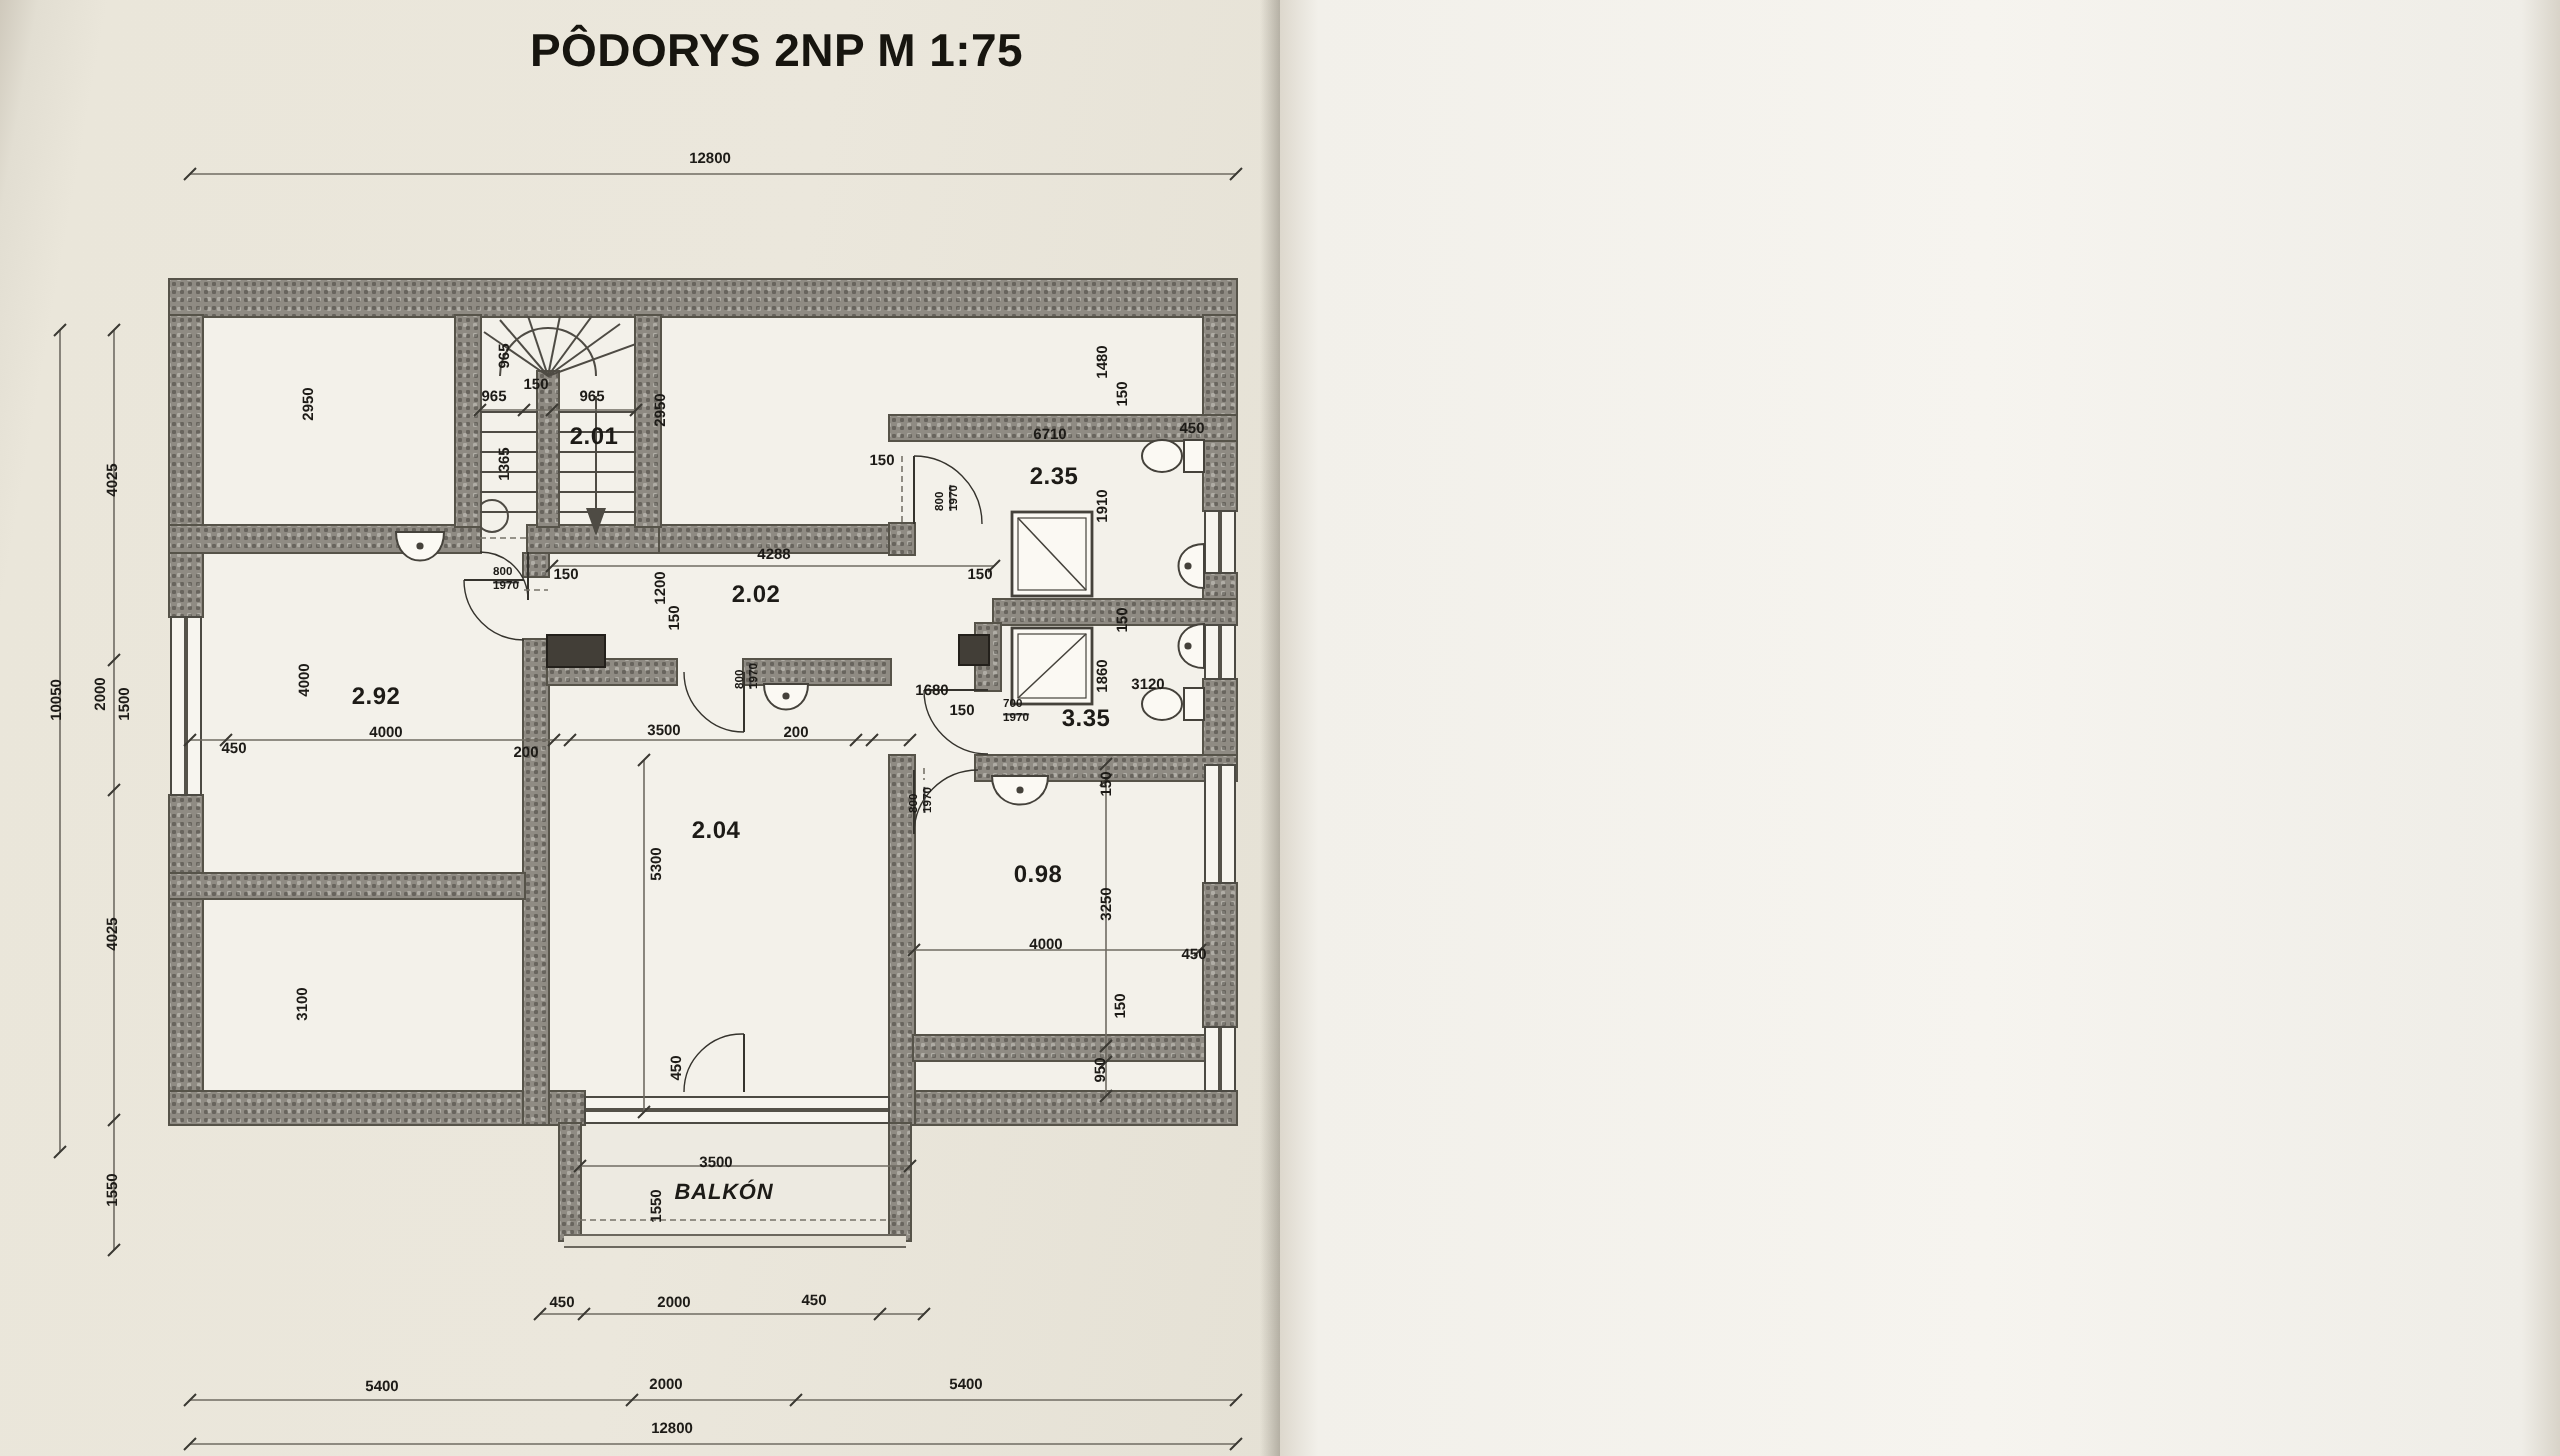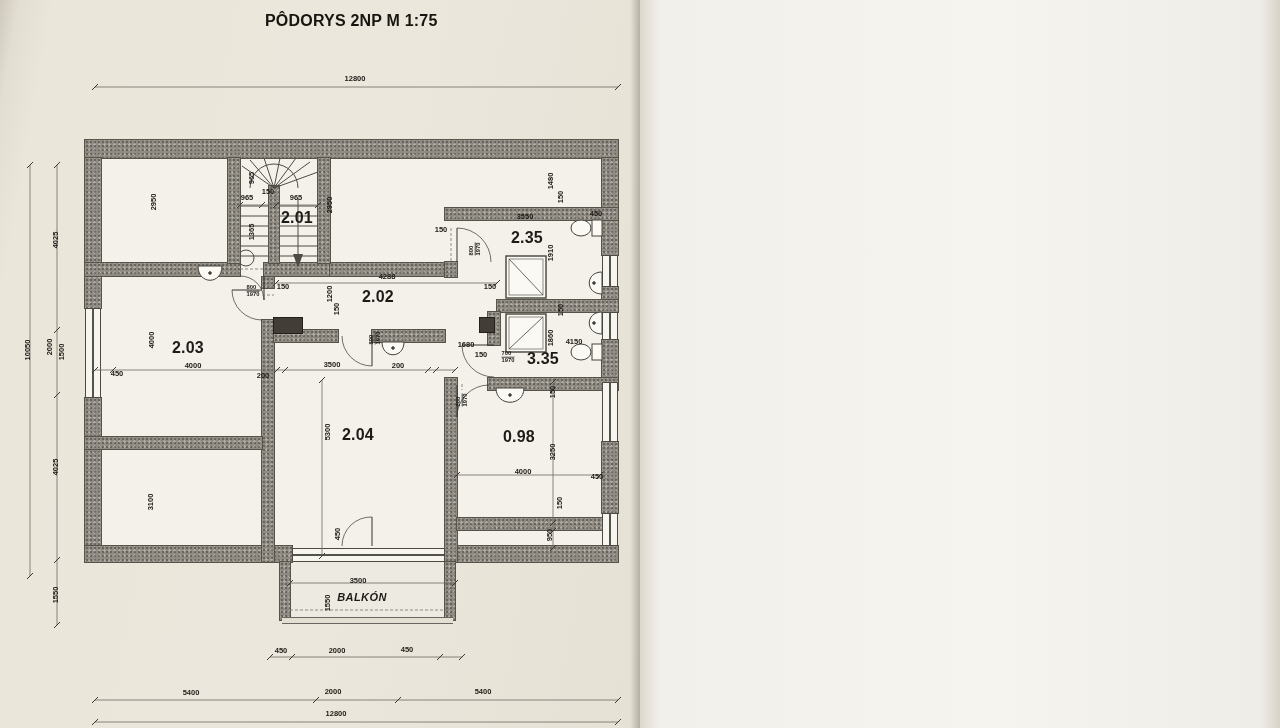--- a/index.html
+++ b/index.html
@@ -6,38 +6,38 @@
   .screen{position:relative;width:1280px;height:728px;overflow:hidden;
           font-family:"Liberation Sans",sans-serif;background:#efece5;}
   
   .page-left{position:absolute;left:0;top:0;width:640px;height:728px;
     background:linear-gradient(100deg,#cfc9bc 0%,#e2ded2 2.5%,#eae6da 7%,#ebe7dc 55%,#e5e1d5 100%);}
   .page-right{position:absolute;left:640px;top:0;width:640px;height:728px;
     background:linear-gradient(90deg,#ddd8cd 0%,#f2f0ea 3%,#f6f4ef 55%,#efede7 97%,#d8d3c8 100%);}
   .seam{position:absolute;left:630px;top:0;width:22px;height:728px;
     background:linear-gradient(90deg,rgba(90,84,72,0) 0%,rgba(90,84,72,.35) 45%,rgba(255,255,255,.25) 70%,rgba(90,84,72,0) 100%);}
   
-  .plan-title{position:absolute;left:265px;top:12px;font-size:16px;font-weight:800;color:#17150f;letter-spacing:.2px;}
+  .plan-title{position:absolute;left:265px;top:12px;font-size:23px;font-weight:800;color:#17150f;letter-spacing:.2px;}
   .plan-floor{position:absolute;background:#f3f1ea;}
   .balcony-floor{position:absolute;background:#edeae1;}
   .wall{position:absolute;background-color:#8f8b83;outline:1px solid #565349;
     background-image:radial-gradient(rgba(40,38,33,.38) 1px,transparent 1.2px),
                      radial-gradient(rgba(250,250,245,.30) 1px,transparent 1.2px);
     background-size:4px 4px,5px 5px;background-position:0 0,2px 2px;}
   .block{position:absolute;background:#423e37;outline:1px solid #23201b;}
   .win{position:absolute;background:#f7f5ef;border:1px solid #4c4a43;box-sizing:border-box;}
   .win.v{background-image:linear-gradient(to right,transparent 42%,#55524a 42%,#55524a 58%,transparent 58%);}
   .win.h{background-image:linear-gradient(to bottom,transparent 42%,#55524a 42%,#55524a 58%,transparent 58%);}
   .rail{position:absolute;background:#e3dfd3;border-top:1.5px solid #6b675e;border-bottom:1.5px solid #6b675e;box-sizing:border-box;}
   svg.overlay{position:absolute;left:0;top:0;}
   
   .lbl{position:absolute;transform:translate(-50%,-50%);font-size:7.5px;font-weight:700;
        color:#1d1b17;white-space:nowrap;line-height:1;}
   .lbl.v{transform:translate(-50%,-50%) rotate(-90deg);}
-  .lbl.room{font-size:16px;letter-spacing:.2px;}
+  .lbl.room{font-size:12px;letter-spacing:.2px;}
   .lbl.roomname{font-size:11px;letter-spacing:.4px;}
   .lbl.door{font-size:5.8px;}
   .lbl.two i{display:block;font-style:normal;}
   .lbl.two i+i{border-top:1px solid #444;}
 </style>
 </head>
 <body>
 <div class="screen">
 
   <div class="page-left">
@@ -189,39 +189,39 @@
         <path d="M602,272 C585,272 585,294 602,294 Z"></path>
           <circle cx="594" cy="283" r="1.3" fill="#45423b"></circle>
         <path d="M602,312 C585,312 585,334 602,334 Z"></path>
           <circle cx="594" cy="323" r="1.3" fill="#45423b"></circle>
       </g>
     </svg>
 
     <div>
         <span class="lbl room" style="left: 297px; top: 218px;">2.01</span>
         <span class="lbl room" style="left: 378px; top: 297px;">2.02</span>
-        <span class="lbl room" style="left: 188px; top: 348px;">2.03</span>
-        <span class="lbl room" style="left: 358px; top: 435px;">2.04</span>
+        <span class="lbl room" style="left: 188px; top: 348px;">2.92</span>
+        <span class="lbl room" style="left: 358px; top: 415px;">2.04</span>
         <span class="lbl room" style="left: 527px; top: 238px;">2.35</span>
         <span class="lbl room" style="left: 543px; top: 359px;">3.35</span>
         <span class="lbl room" style="left: 519px; top: 437px;">0.98</span>
         <span class="lbl roomname" style="left: 362px; top: 597px; font-style: italic;">BALKÓN</span>
         <span class="lbl" style="left: 355px; top: 79px;">12800</span>
         <span class="lbl" style="left: 247px; top: 198px;">965</span>
         <span class="lbl" style="left: 268px; top: 192px;">150</span>
         <span class="lbl" style="left: 296px; top: 198px;">965</span>
         <span class="lbl" style="left: 283px; top: 287px;">150</span>
         <span class="lbl" style="left: 387px; top: 277px;">4288</span>
         <span class="lbl" style="left: 441px; top: 230px;">150</span>
-        <span class="lbl" style="left: 525px; top: 217px;">3550</span>
+        <span class="lbl" style="left: 525px; top: 217px;">6710</span>
         <span class="lbl" style="left: 596px; top: 214px;">450</span>
         <span class="lbl" style="left: 490px; top: 287px;">150</span>
         <span class="lbl" style="left: 466px; top: 345px;">1680</span>
         <span class="lbl" style="left: 481px; top: 355px;">150</span>
-        <span class="lbl" style="left: 574px; top: 342px;">4150</span>
+        <span class="lbl" style="left: 574px; top: 342px;">3120</span>
         <span class="lbl" style="left: 117px; top: 374px;">450</span>
         <span class="lbl" style="left: 193px; top: 366px;">4000</span>
         <span class="lbl" style="left: 263px; top: 376px;">200</span>
         <span class="lbl" style="left: 332px; top: 365px;">3500</span>
         <span class="lbl" style="left: 398px; top: 366px;">200</span>
         <span class="lbl" style="left: 523px; top: 472px;">4000</span>
         <span class="lbl" style="left: 597px; top: 477px;">450</span>
         <span class="lbl" style="left: 358px; top: 581px;">3500</span>
         <span class="lbl" style="left: 281px; top: 651px;">450</span>
         <span class="lbl" style="left: 337px; top: 651px;">2000</span>

